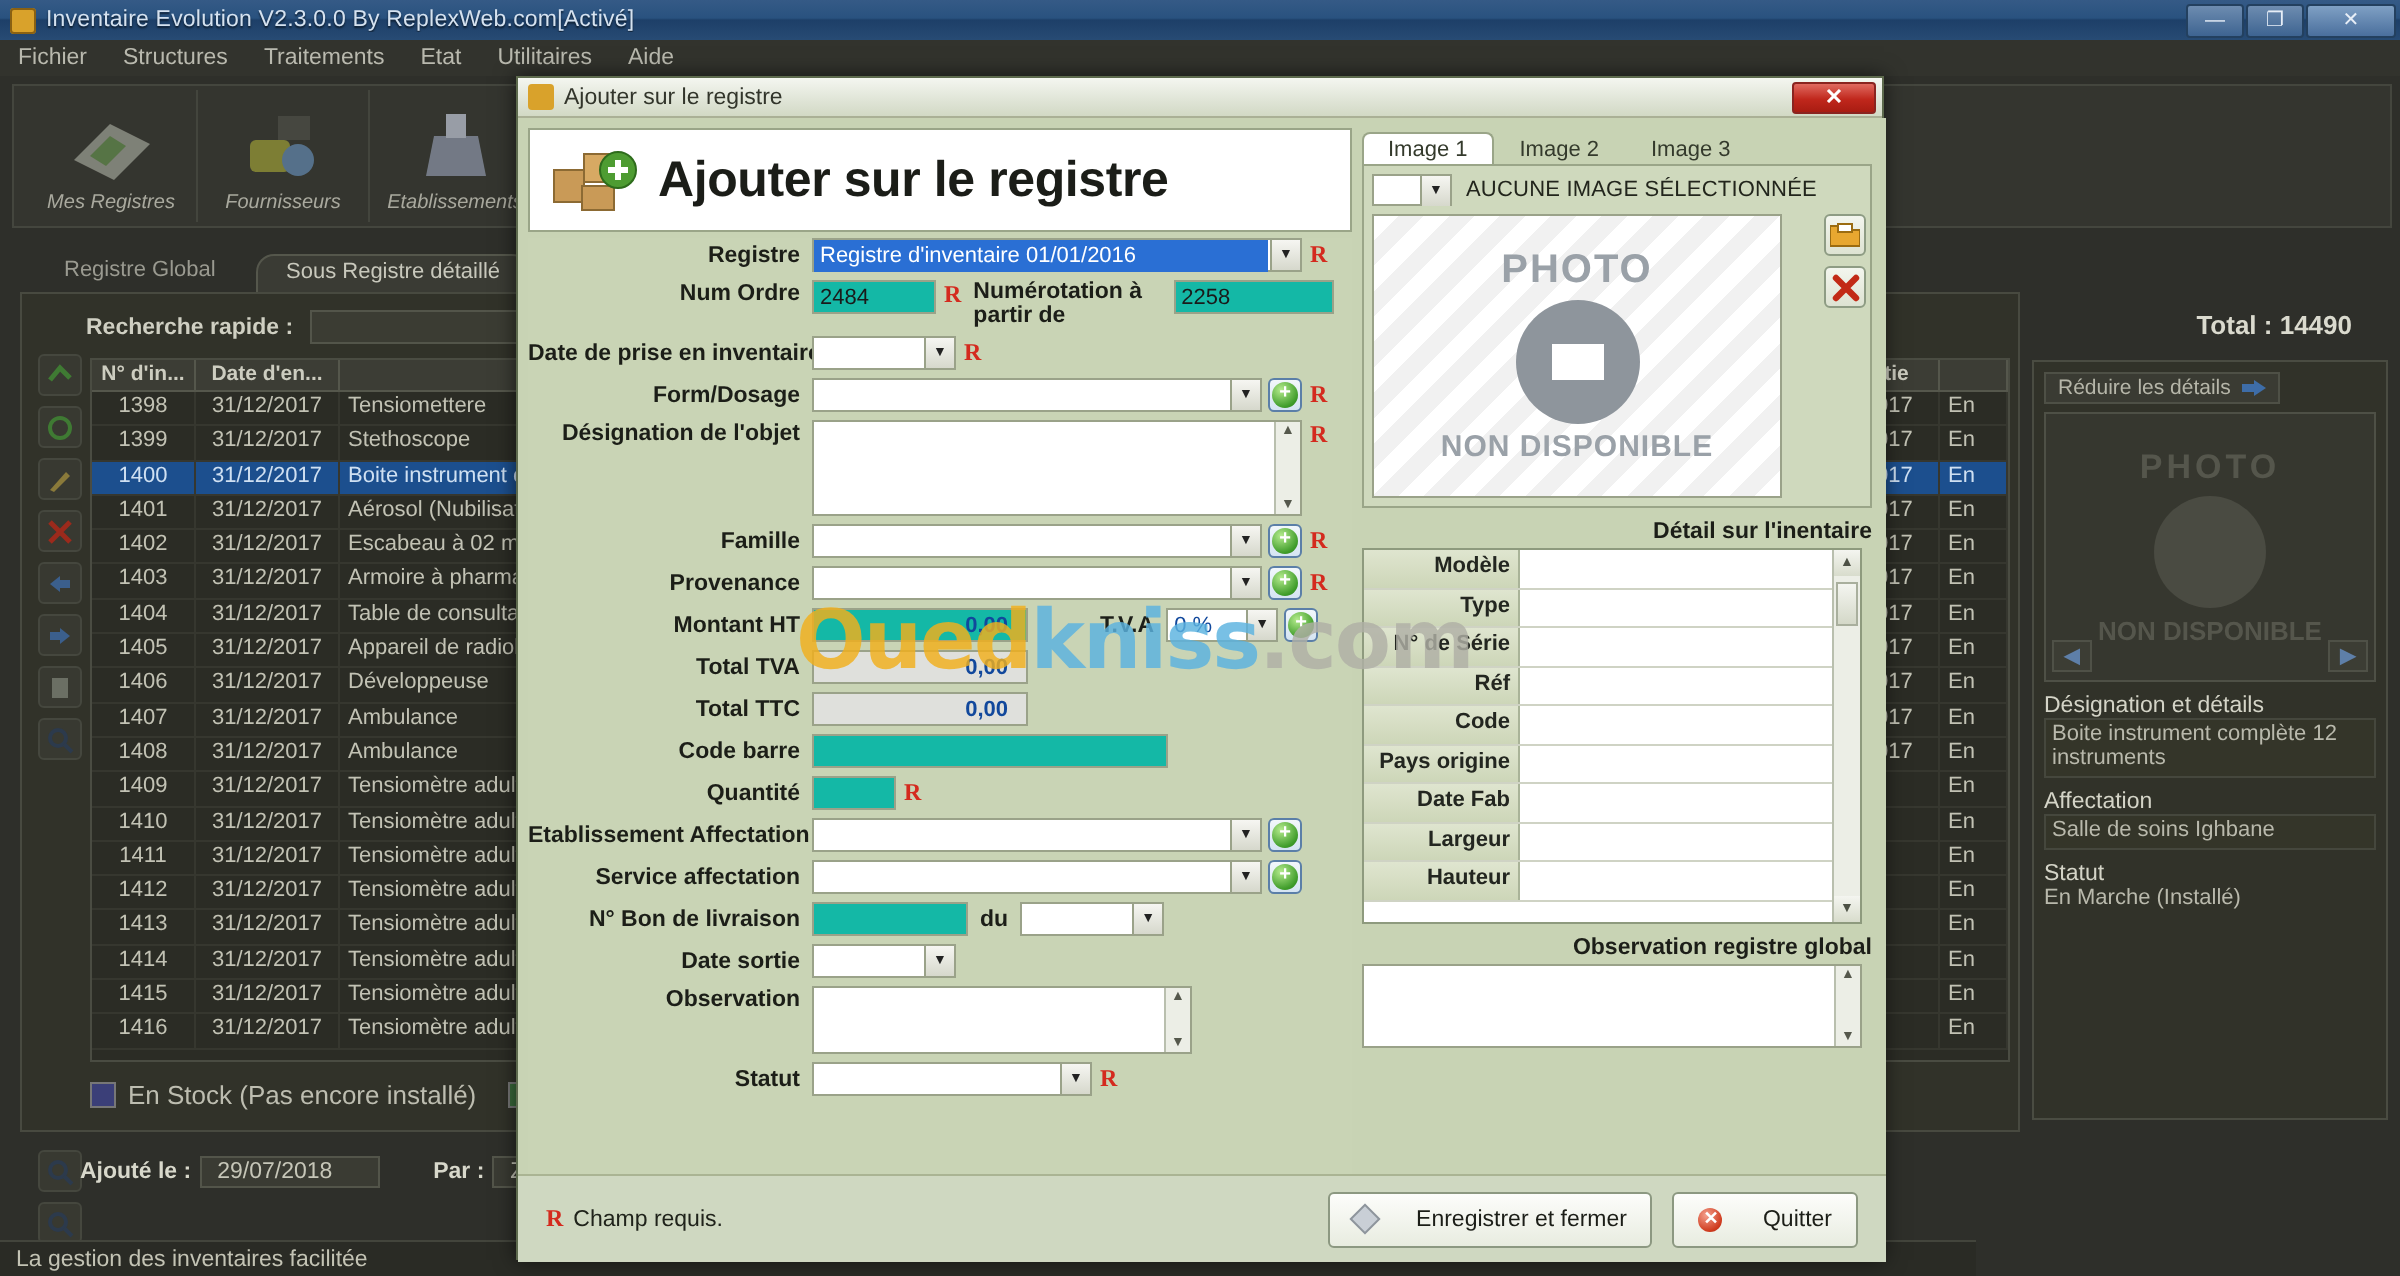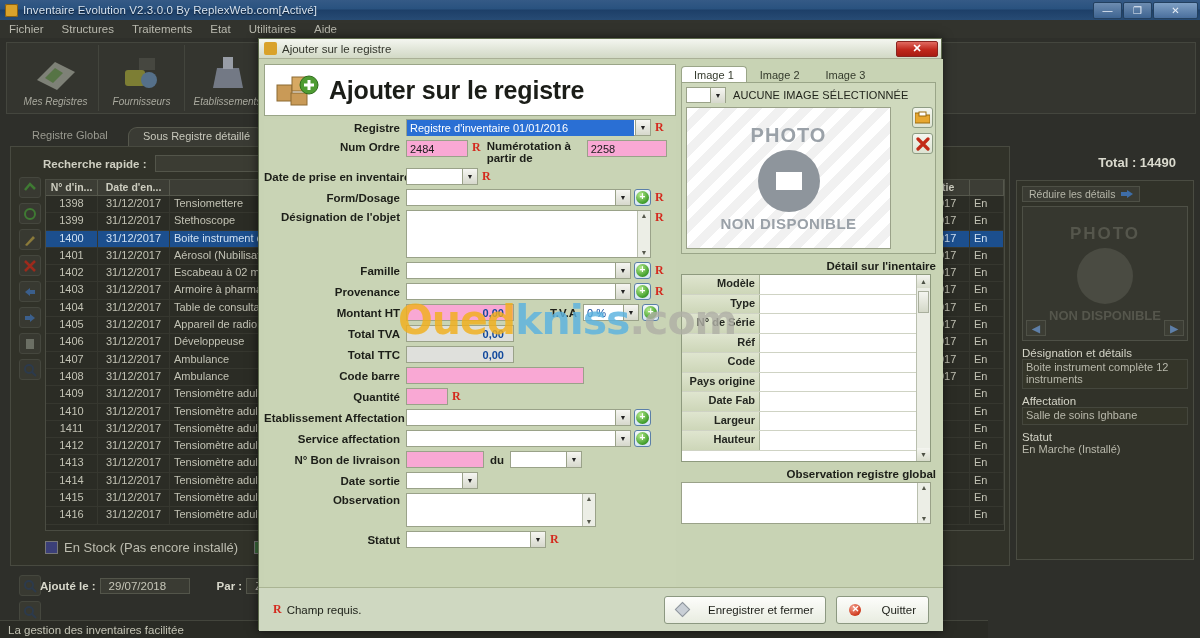--- a/index.html
+++ b/index.html
@@ -201,21 +201,21 @@
     position:absolute; left:5px; top:60px; width:412px; height:480px;
     background:#c9d4b5;
   }
   .frow{ display:flex; align-items:center; margin-bottom:4px; }
   .flabel{
     width:142px; text-align:right; padding-right:6px;
     font-weight:bold; font-size:11.5px; color:#1c1e18;
     white-space:nowrap;
   }
   .finput{
-    height:17px; background:#f9a8d4; border:1px solid #9aa289;
+    height:17px; background:#14b8a6; border:1px solid #9aa289;
     font-size:11px; color:#1a1a1a; padding:0 3px; line-height:16px;
     overflow:hidden; white-space:nowrap;
   }
   .finput.ro{ background:#dfe0dc; }
   .fcombo{ position:relative; height:17px; background:#fff; border:1px solid #9aa289; }
   .fcombo .val{ font-size:11px; padding:0 3px; line-height:16px; white-space:nowrap; overflow:hidden;}
   .fcombo.sel .val{ background:#2a6fd4; color:#fff; display:block; margin-right:16px; }
   .carr{
     position:absolute; right:0; top:0; width:15px;height:15px; margin:0;
     background:linear-gradient(to bottom,#f6f6f2,#d6d8cc);

